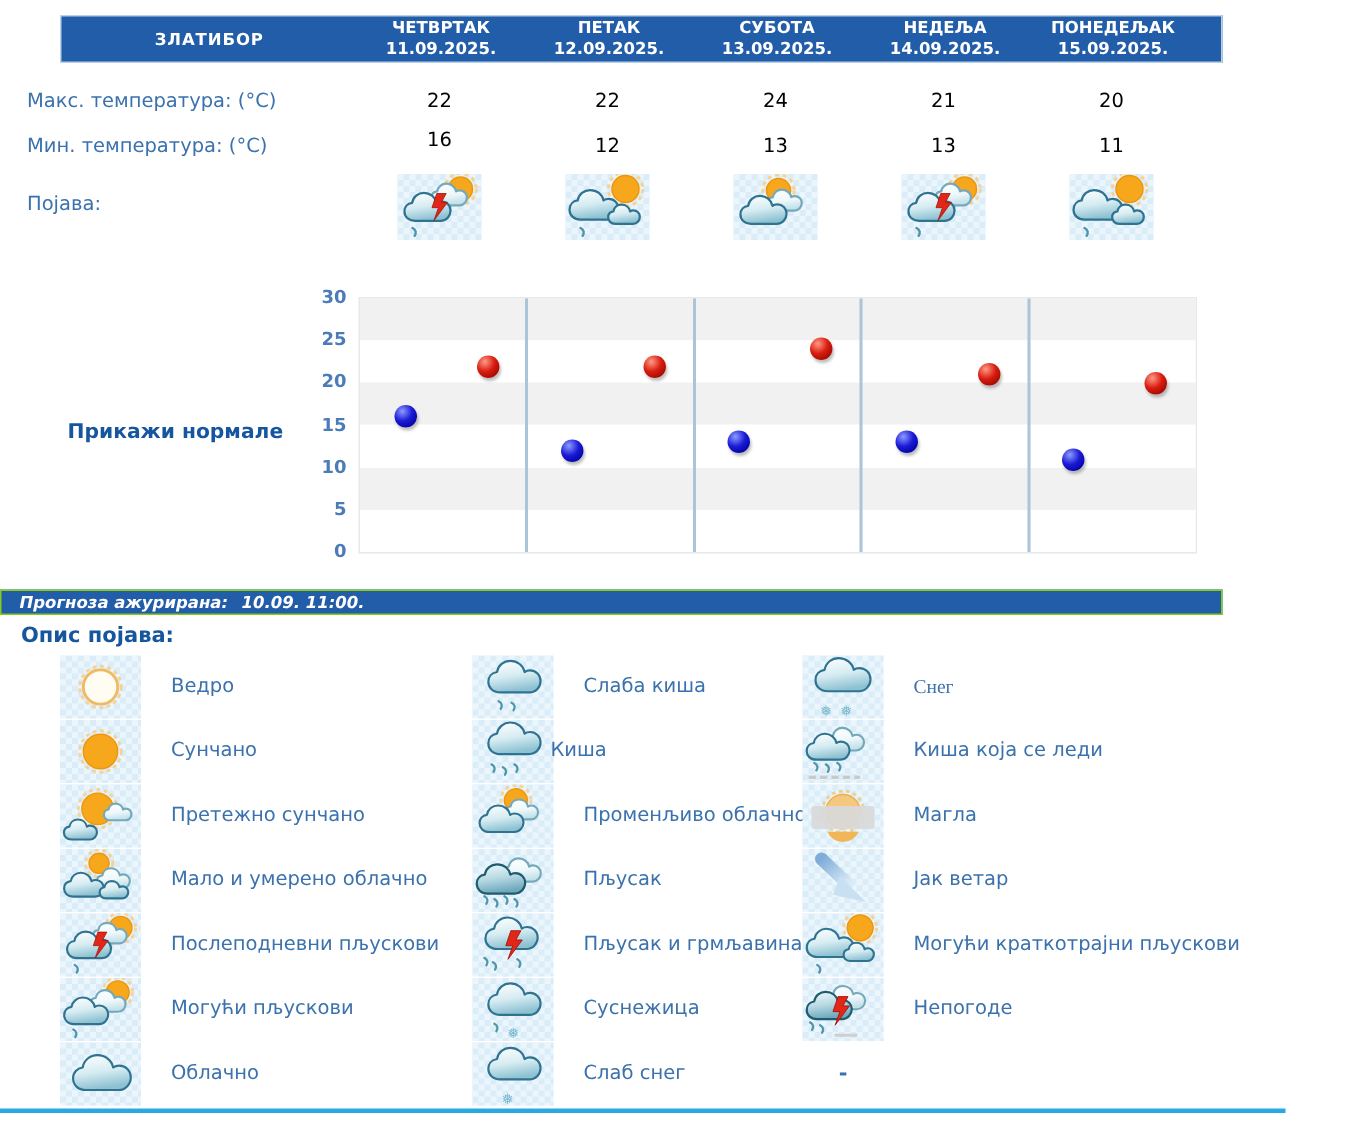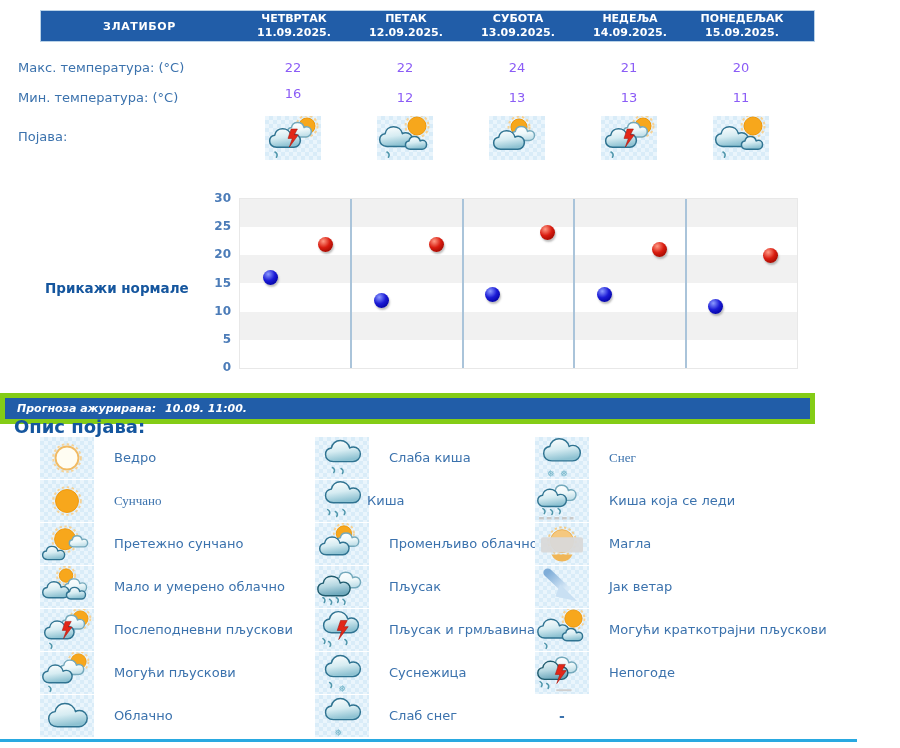--- a/index.html
+++ b/index.html
@@ -8,21 +8,21 @@
 
   
   .hdr{position:absolute;left:40px;top:10px;width:775px;height:32px;background:#215da8;
        border:1px solid #b9d2e8;display:flex;color:#fff;box-sizing:border-box;}
   .hdr .loc{width:197px;display:flex;align-items:center;justify-content:center;
             font-size:11px;font-weight:bold;letter-spacing:.6px;}
   .hdr .day{width:112px;display:flex;flex-direction:column;justify-content:center;
             text-align:center;font-size:11px;font-weight:bold;line-height:1.3;}
 
   .rowlabel{position:absolute;left:18px;font-size:13px;color:#3b72ad;}
-  .tval{position:absolute;width:112px;text-align:center;font-size:13px;color:#8b5cf6;}
+  .tval{position:absolute;width:112px;text-align:center;font-size:13px;color:#000000;}
 
   .icell{position:absolute;width:56px;height:44px;}
   .checkbg{background-color:#eaf5fc;
     background-image:linear-gradient(45deg,#d9ecf8 25%,transparent 25%,transparent 75%,#d9ecf8 75%),
                      linear-gradient(45deg,#d9ecf8 25%,transparent 25%,transparent 75%,#d9ecf8 75%);
     background-size:8px 8px;background-position:0 0,4px 4px;}
   .icell svg,.licon svg{display:block;width:100%;height:100%;}
 
   .normals{position:absolute;left:45px;top:280px;font-size:13.5px;font-weight:bold;
            color:#15569e;cursor:pointer;}
@@ -32,26 +32,26 @@
         outline:1px solid #e8e8e8;background:#fff;}
   .band{position:absolute;left:0;width:100%;}
   .sep{position:absolute;top:0;width:2px;height:100%;background:#aac4da;}
   .ytick{position:absolute;left:201px;width:30px;text-align:right;font-size:12px;
          font-weight:bold;color:#4c7cb8;}
   .dot{position:absolute;width:15px;height:15px;border-radius:50%;
        box-shadow:1px 2px 2px rgba(90,90,90,.4);}
   .dot.max{background:radial-gradient(circle at 35% 28%,#ff9a85 0%,#d91c10 45%,#a30b02 78%,#6e0400 100%);}
   .dot.min{background:radial-gradient(circle at 35% 28%,#8c9bff 0%,#1b1bd6 45%,#0404a5 78%,#01015e 100%);}
 
-  .statusbar{position:absolute;left:0;top:393px;width:815px;height:31px;background:#215da8;
-             border:5px solid #84cc16;box-sizing:border-box;color:#fff;font-size:11px;
+  .statusbar{position:absolute;left:0;top:393px;width:815px;height:17px;background:#215da8;
+             border:1px solid #84cc16;box-sizing:border-box;color:#fff;font-size:11px;
              font-style:italic;font-weight:bold;display:flex;align-items:center;padding-left:12px;}
   .statusbar .v{margin-left:9px;}
 
-  .legtitle{position:absolute;left:14px;top:416px;font-size:18px;font-weight:bold;color:#15569e;}
+  .legtitle{position:absolute;left:14px;top:416px;font-size:14px;font-weight:bold;color:#15569e;}
   .licon{position:absolute;width:54px;height:42px;}
   .llabel{position:absolute;font-size:13px;color:#3b72ad;white-space:nowrap;}
   .dashcell{position:absolute;width:54px;height:42px;display:flex;align-items:center;
             justify-content:center;font-size:14px;font-weight:bold;color:#3b72ad;}
 
   .bottomline{position:absolute;left:0;top:739px;width:857px;height:3px;background:#29a9e1;}
 </style>
 </head>
 <body>
 
@@ -232,21 +232,21 @@
         <circle cx="28" cy="22" r="12" fill="#fffdf2" stroke="#f1ba62" stroke-width="2"></circle>
       </svg>
     </div>
     <div class="llabel" style="left: 114px; top: 450px;">Ведро</div>
     <div class="licon checkbg" style="left: 40px; top: 480px;">
       <svg viewBox="0 0 56 44">
         <circle cx="28" cy="22" r="14.5" fill="none" stroke="#f6d296" stroke-width="2" stroke-dasharray="2.6 2.6"></circle>
         <circle cx="28" cy="22" r="12" fill="#f7a71c" stroke="#ef9708" stroke-width="1"></circle>
       </svg>
     </div>
-    <div class="llabel" style="left: 114px; top: 493px; font-family: Liberation Serif, serif;">Сунчано</div>
+    <div class="llabel" style="left: 114px; top: 493px;">Сунчано</div>
     <div class="licon checkbg" style="left: 40px; top: 523px;">
       <svg viewBox="0 0 56 44">
         <circle cx="26" cy="17" r="13.5" fill="none" stroke="#f6d296" stroke-width="2" stroke-dasharray="2.6 2.6"></circle>
         <circle cx="26" cy="17" r="11" fill="#f7a71c" stroke="#ef9708" stroke-width="1"></circle>
         <g transform="translate(30 13) scale(0.5)">
           <path d="M9.5 24C4 24 .8 20.5 .8 16.2.8 12.2 3.5 9.5 7.2 9 8 4 12.2.8 17 .8 22.2.8 26.5 4.2 27.5 9 28.5 8.2 30 7.8 31.5 7.8 35.8 7.8 39.2 11.2 39.2 15.5 39.2 20 35.8 24 31 24Z" fill="url(#cgLight)" stroke="#74a9bc" stroke-width="3.00" stroke-linejoin="round"></path>
         </g>
         <g transform="translate(2 24) scale(0.6)">
           <path d="M9.5 24C4 24 .8 20.5 .8 16.2.8 12.2 3.5 9.5 7.2 9 8 4 12.2.8 17 .8 22.2.8 26.5 4.2 27.5 9 28.5 8.2 30 7.8 31.5 7.8 35.8 7.8 39.2 11.2 39.2 15.5 39.2 20 35.8 24 31 24Z" fill="url(#cgMain)" stroke="#2f7391" stroke-width="2.50" stroke-linejoin="round"></path>
         </g>

